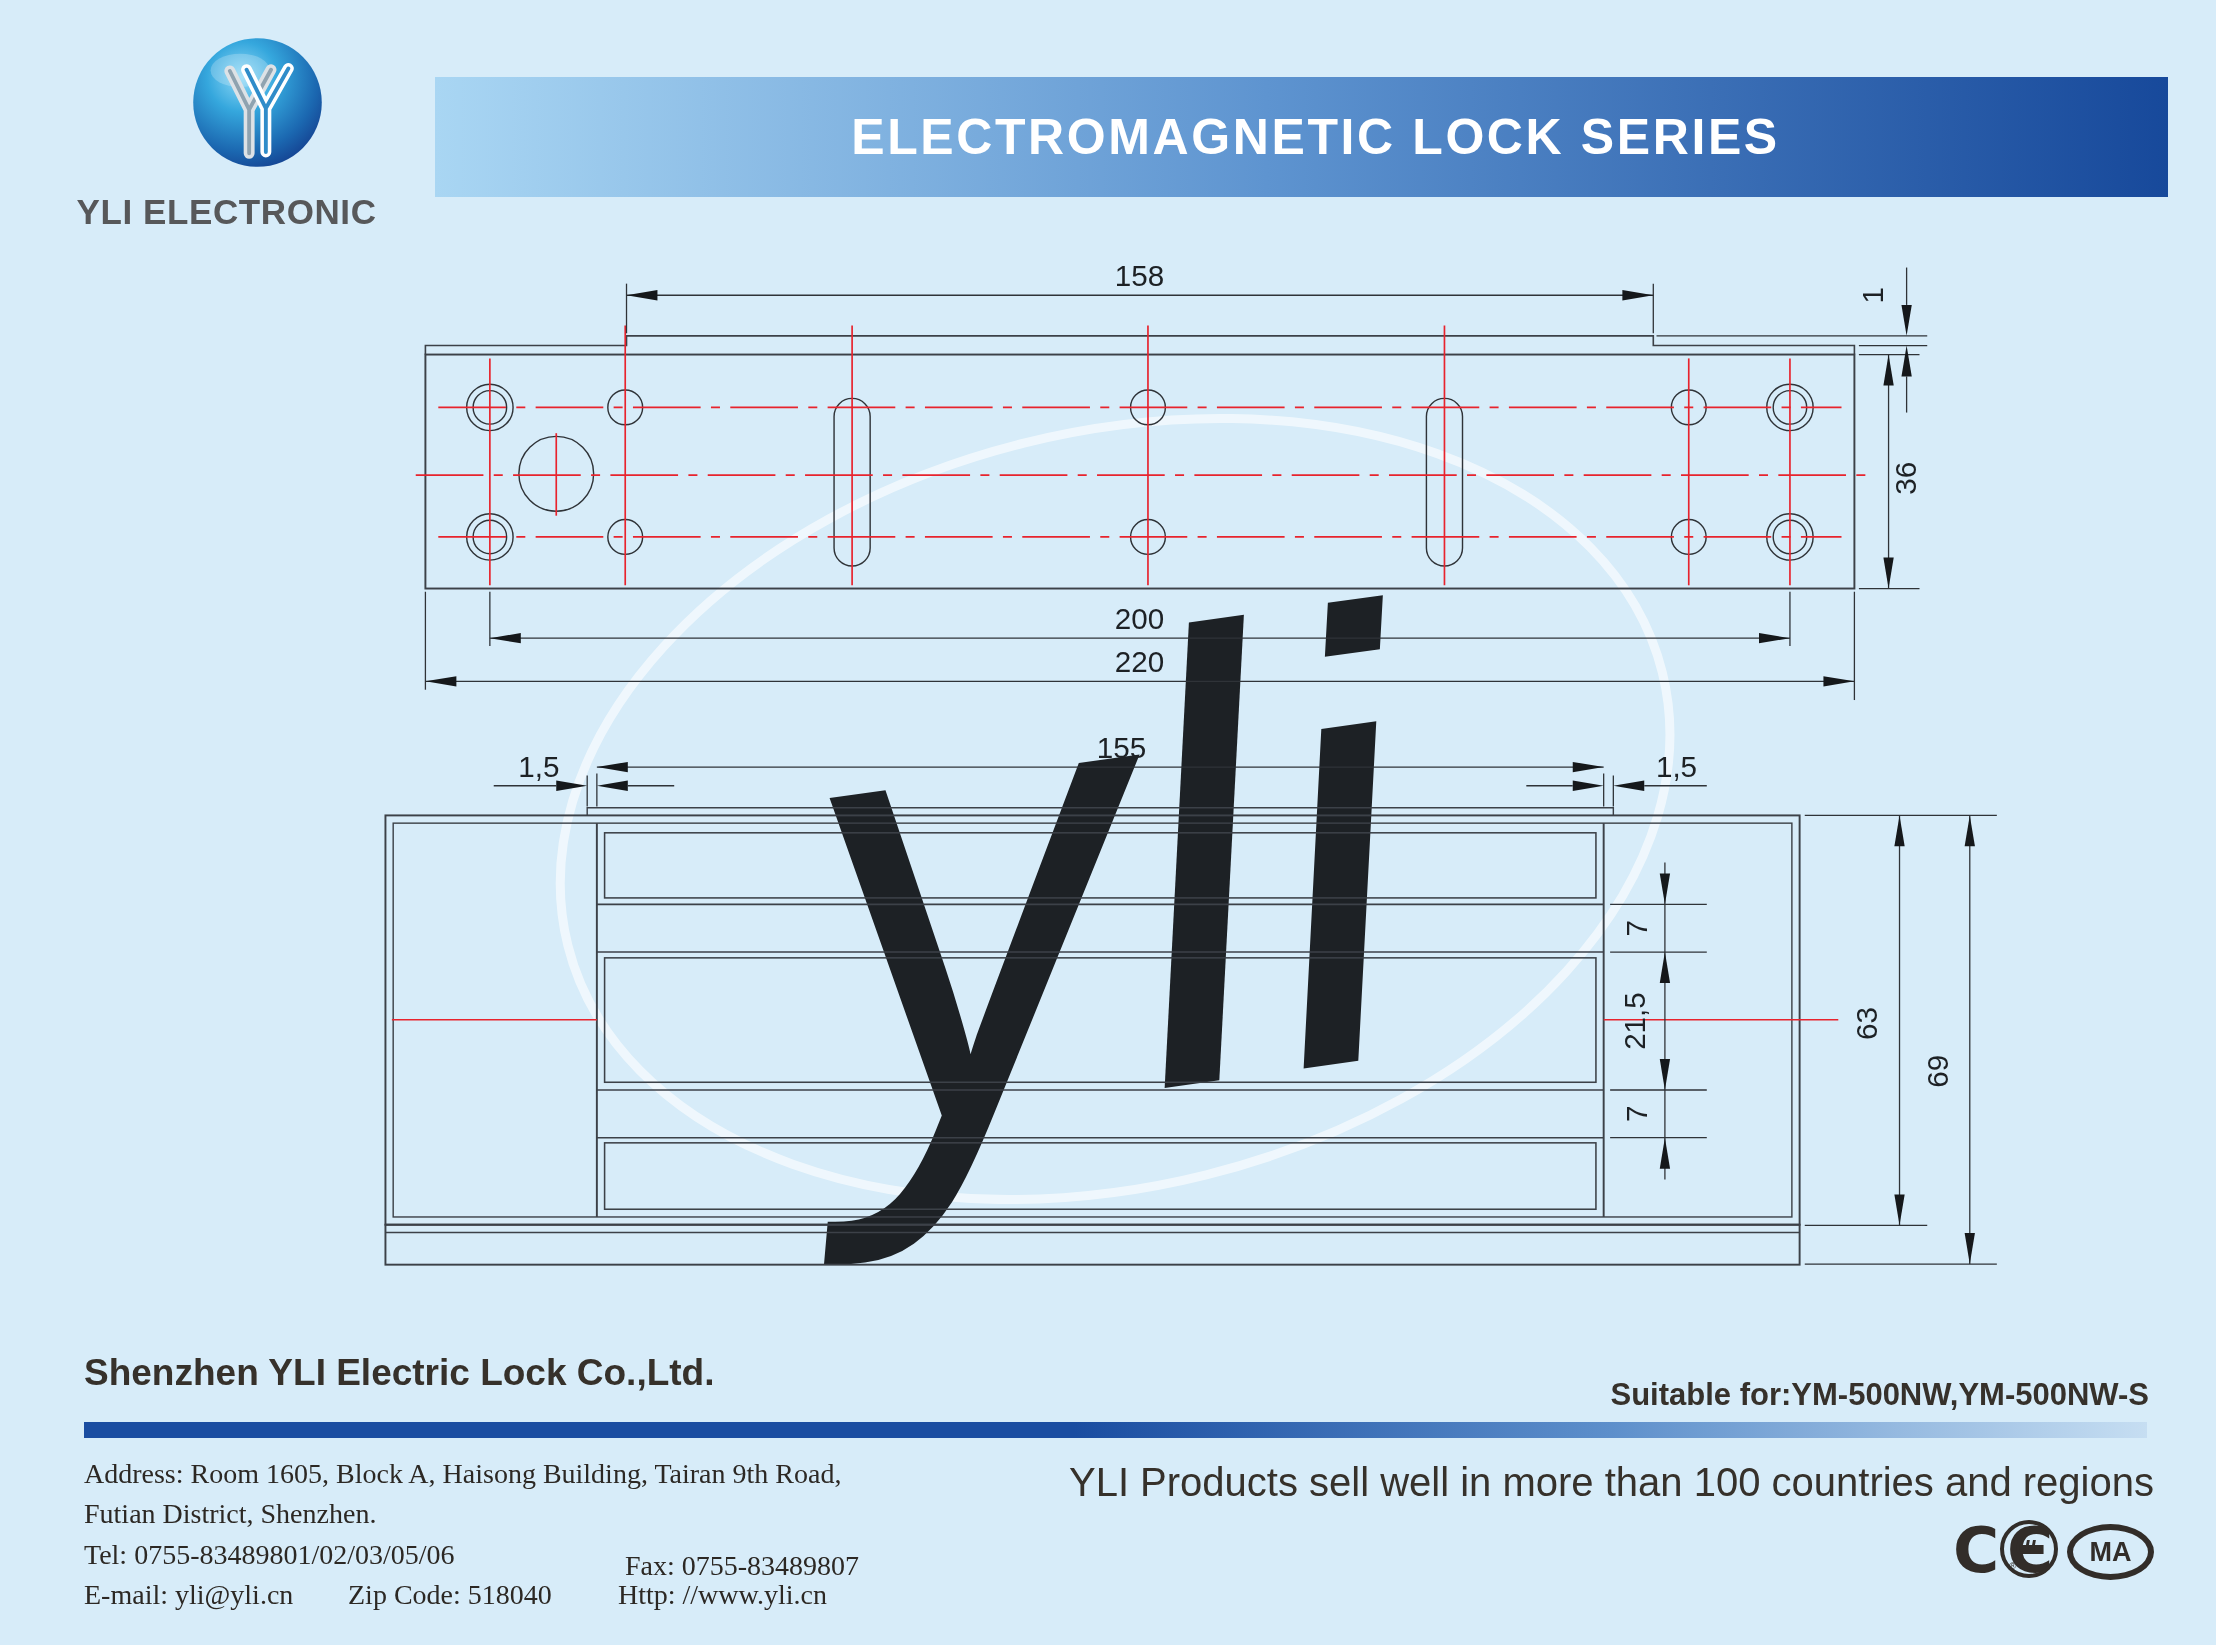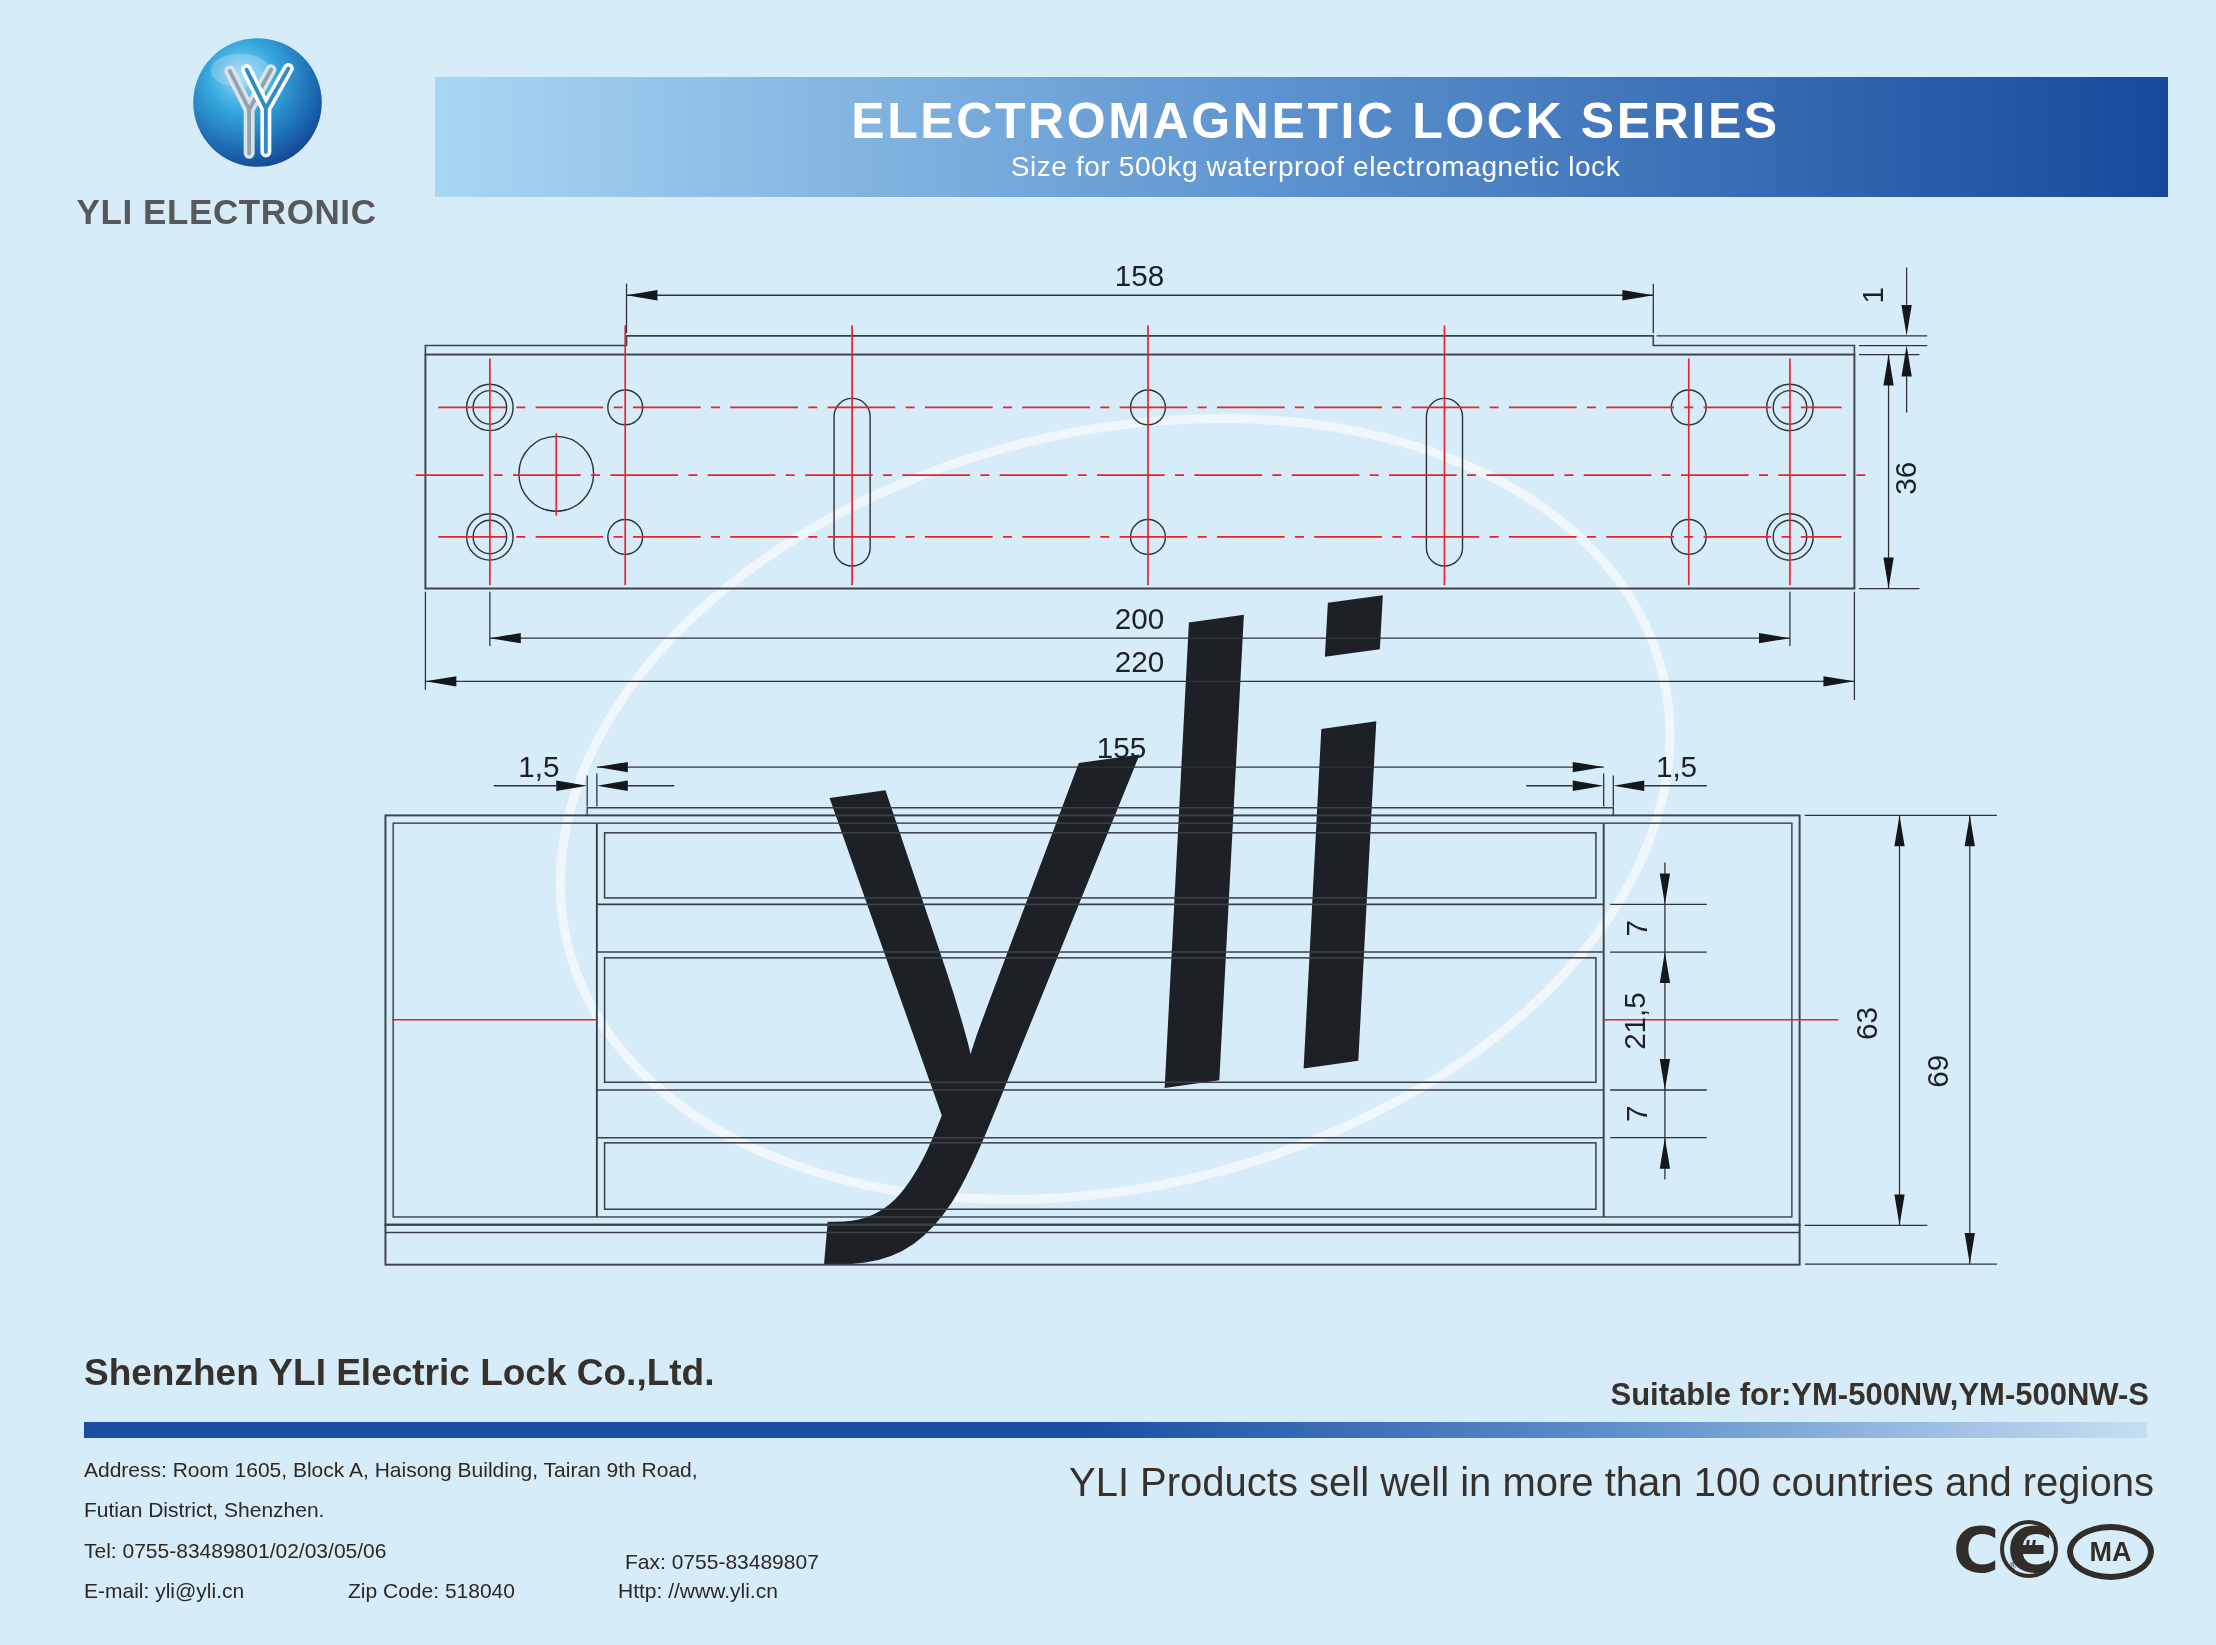--- a/index.html
+++ b/index.html
@@ -15,21 +15,21 @@
   .banner .subtitle{color:#ffffff;font-size:28px;letter-spacing:0.6px;line-height:32px;white-space:nowrap;}
 
   .brand{left:46px;top:192px;width:361px;text-align:center;font-size:35px;font-weight:bold;
          color:#57585a;letter-spacing:0.6px;white-space:nowrap;}
 
   
   .company{left:84px;top:1352px;font-size:37px;font-weight:bold;color:#36312b;white-space:nowrap;}
   .suitable{right:67px;top:1377px;font-size:31px;font-weight:bold;color:#36312b;white-space:nowrap;}
   .bluebar{left:84px;top:1422px;width:2063px;height:15.5px;
            background:linear-gradient(90deg,#1a4da1 0%,#1a4da1 48%,#5d8fcb 74%,#c6def2 100%);}
-  .ftext{font-size:21px;color:#2c2824;white-space:nowrap;}
+  .ftext{font-size:28px;color:#2c2824;white-space:nowrap;font-family:Liberation Serif, serif;}
   .tagline{right:62px;top:1460px;font-size:40px;font-weight:normal;color:#36312b;white-space:nowrap;}
 
   
   .ce{left:1909px;top:1514px;font-family:"DejaVu Sans",sans-serif;font-size:63px;font-weight:bold;
       color:#322d29;letter-spacing:7.7px;margin-left:44px;}
   .ul{left:2000px;top:1520px;width:50px;height:50px;border:4.5px solid #322d29;border-radius:50%;}
   .ul .ul-txt{position:absolute;left:0;right:0;top:11.6px;text-align:center;font-size:20px;font-weight:bold;
       color:#322d29;font-style:italic;letter-spacing:0.6px;}
   .ul .ul-r{position:absolute;left:5.2px;bottom:2.6px;font-size:9.7px;color:#322d29;}
   .ma{left:2067px;top:1524px;width:75px;height:44px;border:6.4px solid #322d29;border-radius:50%;
@@ -62,21 +62,20 @@
       <path d="M62,56 L92,116 L92,184 M92,116 L126,54" stroke="#dde2e6" stroke-width="17"></path>
       <path d="M62,56 L92,116 L92,184 M92,116 L126,54" stroke="#8fa3b0" stroke-width="6"></path>
       <path d="M88,54 L118,114 L118,182 M118,114 L153,52" stroke="#ffffff" stroke-width="17"></path>
       <path d="M88,54 L118,114 L118,182 M118,114 L153,52" stroke="#2f8cc9" stroke-width="6"></path>
     </g>
   </svg>
   <div class="abs brand">YLI ELECTRONIC</div>
 
   <div class="abs banner">
     <div class="title">ELECTROMAGNETIC LOCK SERIES</div>
-    <div class="subtitle">Size for 500kg waterproof electromagnetic lock</div>
   </div>
 
   <svg class="abs" style="left:0;top:0" width="2216" height="1645" viewBox="0 0 3438 2552">
 
     <g stroke="#3c4148" fill="none" stroke-width="3">
       <rect x="660" y="550" width="2217" height="363"></rect>
       <path d="M660,550 L660,536 L972,536 L972,521 L2565,521 L2565,536 L2877,536 L2877,550" stroke-width="2.5"></path>
     </g>
 
     <g stroke="#2f3338" fill="none" stroke-width="2.2">

